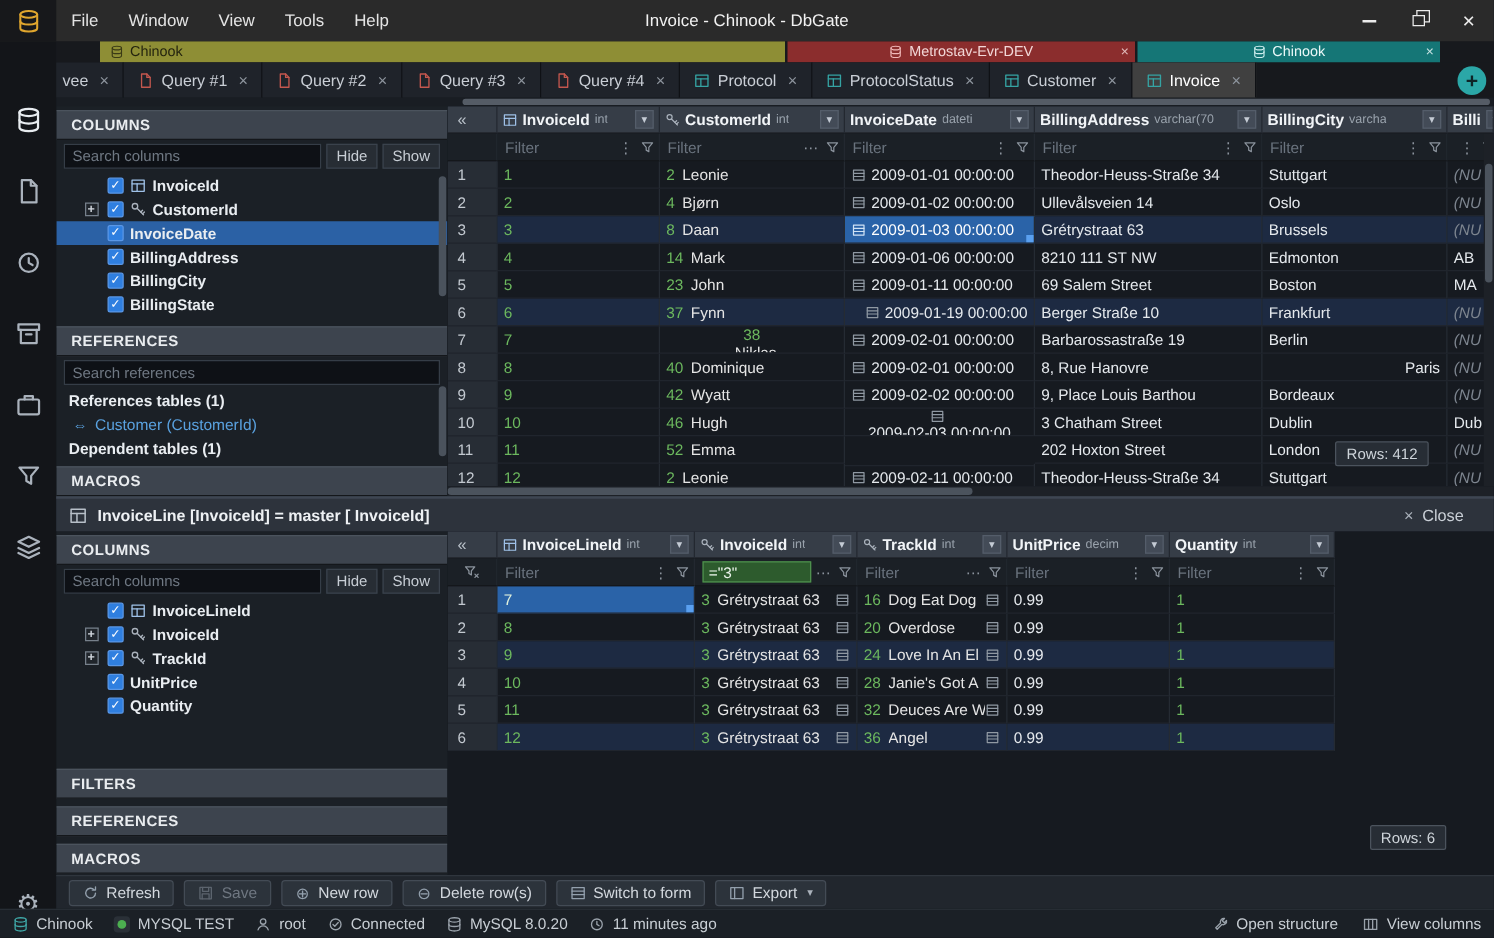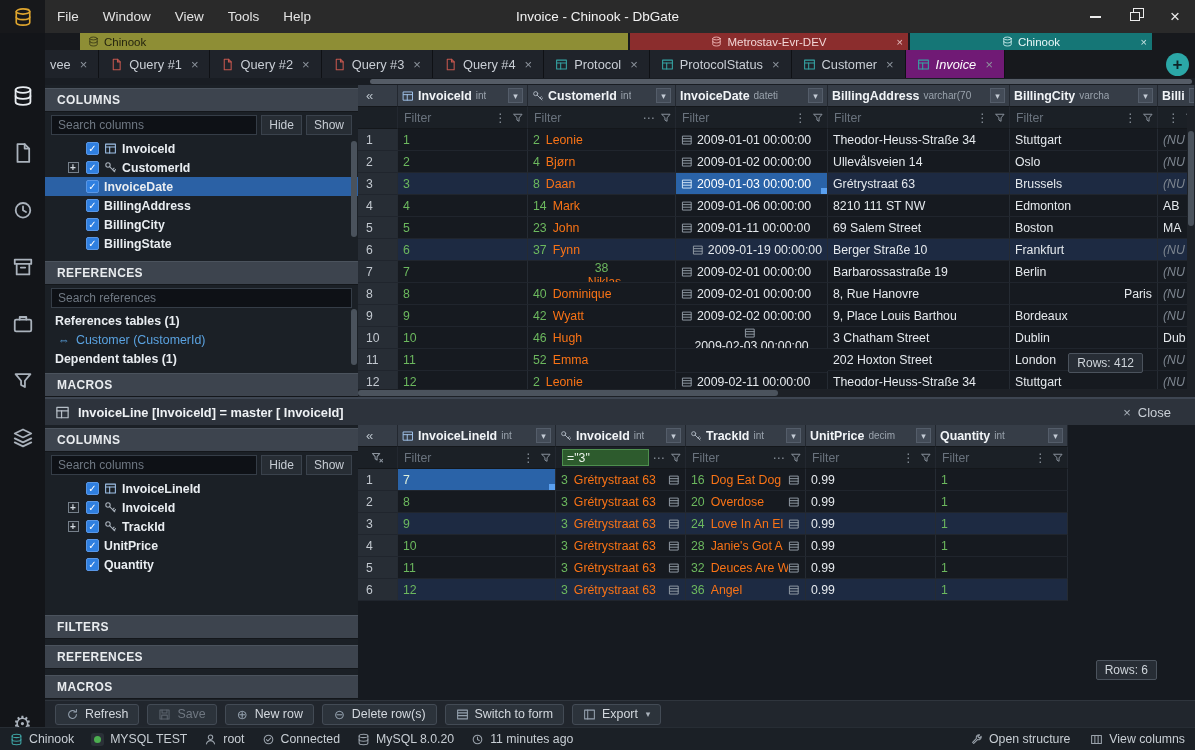--- a/index.html
+++ b/index.html
@@ -28,21 +28,21 @@
   
   .tabgroups{position:absolute;left:45px;top:33px;width:1150px;height:17px;background:#17191d;z-index:20;}
   .tg{position:absolute;top:0;height:17px;display:flex;align-items:center;font-size:11.5px;gap:5px;padding:0 8px;}
   .tg .ic{width:11px;height:11px;}
   .tg-center{justify-content:center;}
   .tg .tg-x{position:absolute;right:5px;font-size:11px;opacity:.85;}
 
   
   .tabbar{position:absolute;left:45px;top:50px;width:1150px;height:28px;background:#17191d;display:flex;align-items:stretch;z-index:20;}
   .tab{display:flex;align-items:center;gap:6px;padding:0 11px;background:#1f232a;border-right:1px solid #0f1115;font-size:12.8px;color:#c9ced5;white-space:nowrap;}
-  .tab.active{background:#701a75;color:#ffffff;font-style:italic;}
+  .tab.active{background:#404040;color:#ffffff;}
   .tab.partial{padding-left:5px;}
   .tab .tab-x{color:#8d949d;font-size:13px;margin-left:3px;}
   .tab .ic{width:13px;height:13px;}
   .plus-btn{position:absolute;right:6px;top:2px;width:23px;height:23px;border-radius:50%;background:#2ba7a7;color:#0e2427;
     display:flex;align-items:center;justify-content:center;font-size:17px;font-weight:bold;}
   .tabscroll{position:absolute;left:370px;top:79px;width:822px;height:5px;background:#555c66;border-radius:3px;z-index:25;}
 
   
   .rail{position:absolute;left:0;top:33px;width:45px;height:717px;background:#131519;display:flex;flex-direction:column;align-items:center;padding-top:52px;gap:32px;z-index:10;}
   .rail .ic{width:22px;height:22px;color:#aab2bc;}
@@ -100,21 +100,21 @@
   .f-ph{color:#6a737e;font-size:12.3px;flex:1;white-space:nowrap;overflow:hidden;}
   .f-val{flex:1;height:17px;background:#2d5b2d;border:1px solid #4e8f4e;color:#eaf2ea;font-size:12.3px;display:flex;align-items:center;padding:0 4px;min-width:0;}
   .f-ic{width:15px;color:#8b939d;font-size:12px;display:flex;align-items:center;justify-content:center;flex:none;}
   .f-ic .ic{width:12px;height:12px;}
   .rows-wrap{position:relative;overflow:hidden;}
   .row{display:flex;height:22px;}
   .cell{position:relative;border-right:1px solid #252b33;border-bottom:1px solid #20252d;display:flex;align-items:center;
     padding:0 5px;font-size:12.3px;color:#e5e9ed;overflow:hidden;white-space:nowrap;flex:none;}
   .rn{background:#272d35;color:#c3c9d0;font-size:12.2px;padding-left:8px;}
   .num{color:#6cb85e;}
-  .hint{color:#f97316;margin-left:6px;overflow:hidden;flex:1;text-align:left;}
+  .hint{color:#e5e5e5;margin-left:6px;overflow:hidden;flex:1;text-align:left;}
   .nullv{color:#7d858f;font-style:italic;}
   .row.selrow .cell:not(.rn){background:#1d2a42;}
   .cell.selcell{background:#2a63a8 !important;color:#ffffff;}
   .cell .cell-ic{width:12px;height:12px;color:#9099a3;flex:none;}
   .cell .ic-right{margin-left:auto;}
   .handle{position:absolute;right:0;bottom:0;width:6px;height:6px;background:#5aa0f0;}
   .hscroll{height:8px;background:#1d2127;position:relative;}
   .hscroll .thumb{position:absolute;left:0;top:1px;height:6px;background:#4b535d;border-radius:3px;}
   .vscroll{position:absolute;right:0;top:22px;bottom:8px;width:8px;background:#1d2127;}
   .vscroll .thumb{position:absolute;left:1px;width:6px;background:#4b535d;border-radius:3px;}

